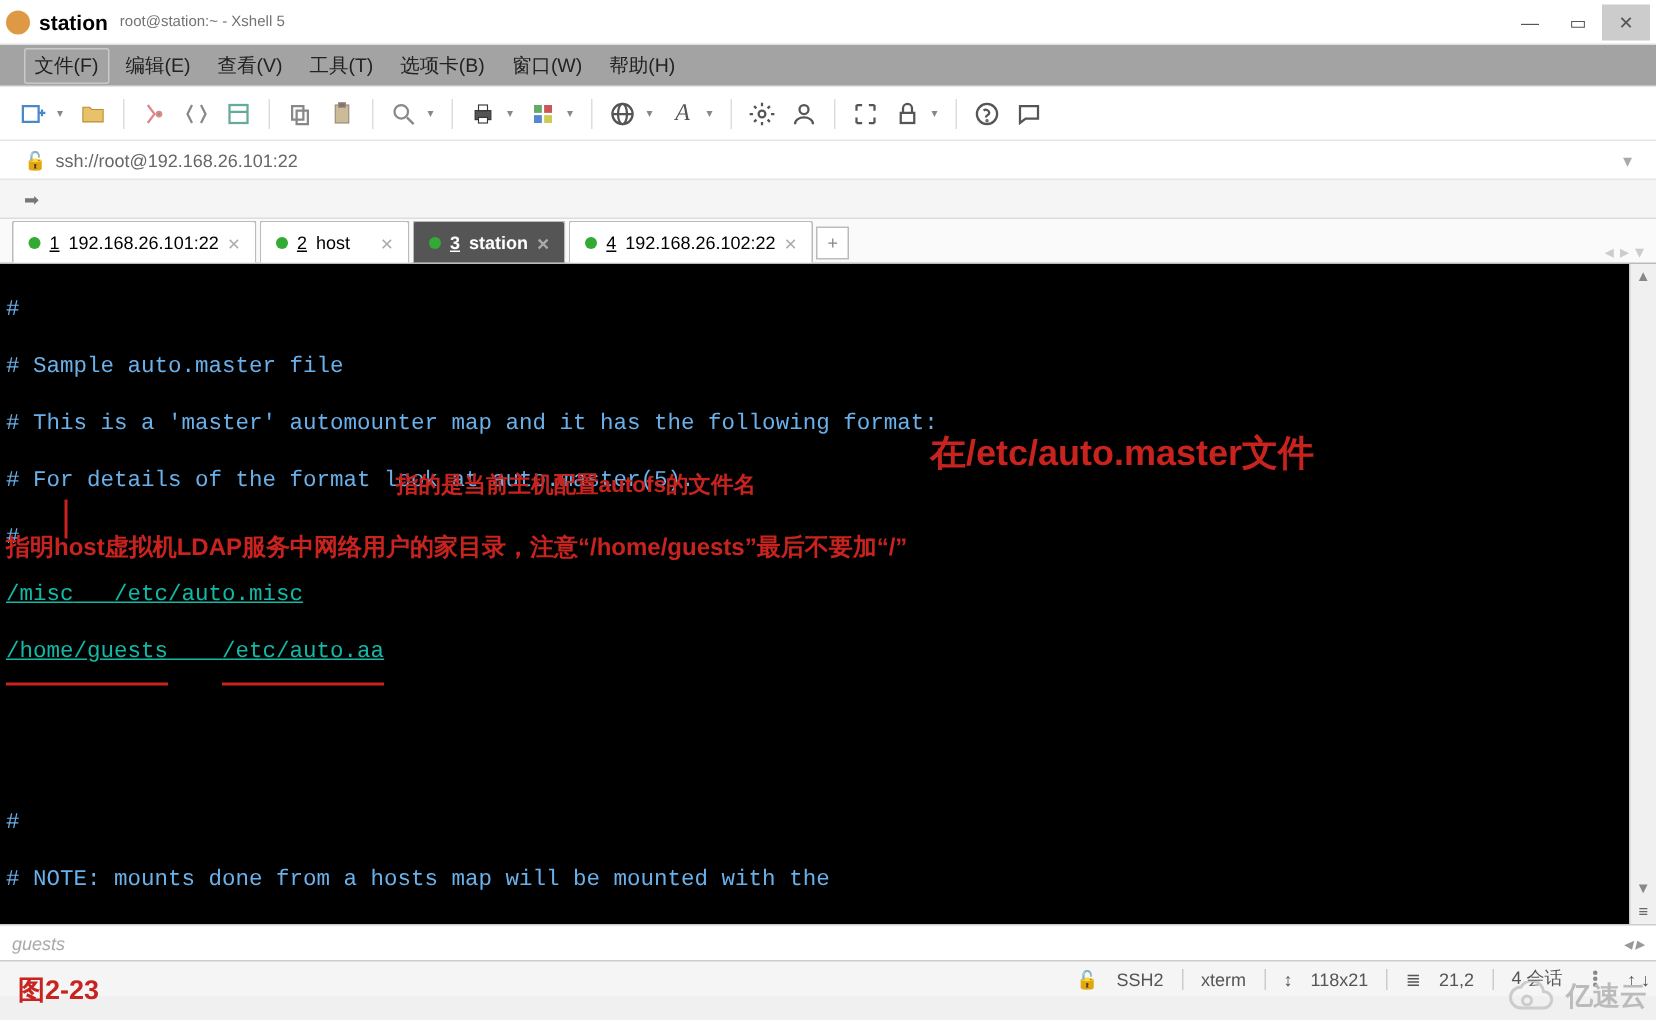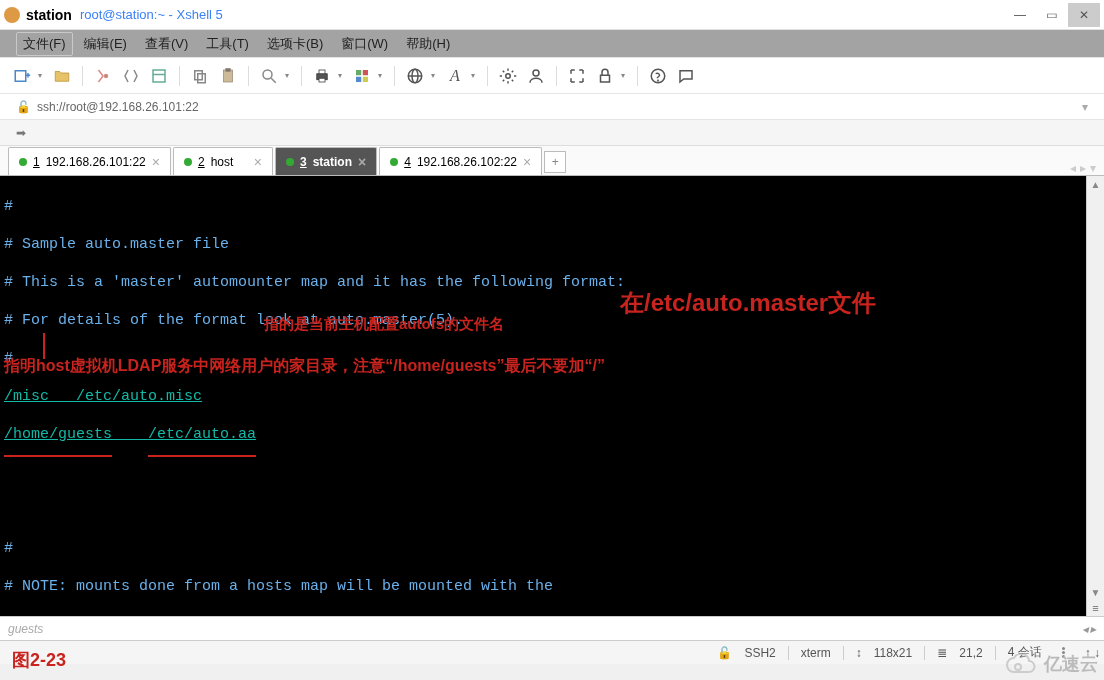--- a/index.html
+++ b/index.html
@@ -2,21 +2,21 @@
 <html><head>
 <meta charset="utf-8">
 <style>
 * { margin: 0; padding: 0; box-sizing: border-box; }
 body { font-family: "Microsoft YaHei", "SimSun", sans-serif; font-size: 12px; background: #f0f0f0; width: 1104px; height: 680px; overflow: hidden; position: relative; }
 
 
 .titlebar { height: 30px; background: #fff; display: flex; align-items: center; padding: 0 4px; border-bottom: 1px solid #e0e0e0; }
 .titlebar .app-icon { width: 16px; height: 16px; background: #d94; border-radius: 50%; margin-right: 6px; }
 .titlebar .session { font-weight: bold; font-size: 14px; }
-.titlebar .subtitle { color: #3b82f6; margin-left: 8px; font-size: 13px; }
+.titlebar .subtitle { color: #737373; margin-left: 8px; font-size: 10px; }
 .titlebar .spacer { flex: 1; }
 .titlebar .win-btn { width: 32px; height: 24px; display: inline-flex; align-items: center; justify-content: center; color: #555; }
 .titlebar .win-btn.close { background: #ccc; }
 
 
 .menubar { height: 28px; background: #a3a3a3; display: flex; align-items: center; padding: 4px 16px; gap: 4px; border-bottom: 1px solid #e5e5e5; }
 .menu-item { border: 1px solid transparent; padding: 2px 6px; color: #222; font-size: 13px; }
 .menu-item.first { border: 1px solid #c9c9c9; border-radius: 2px; }
 
 

